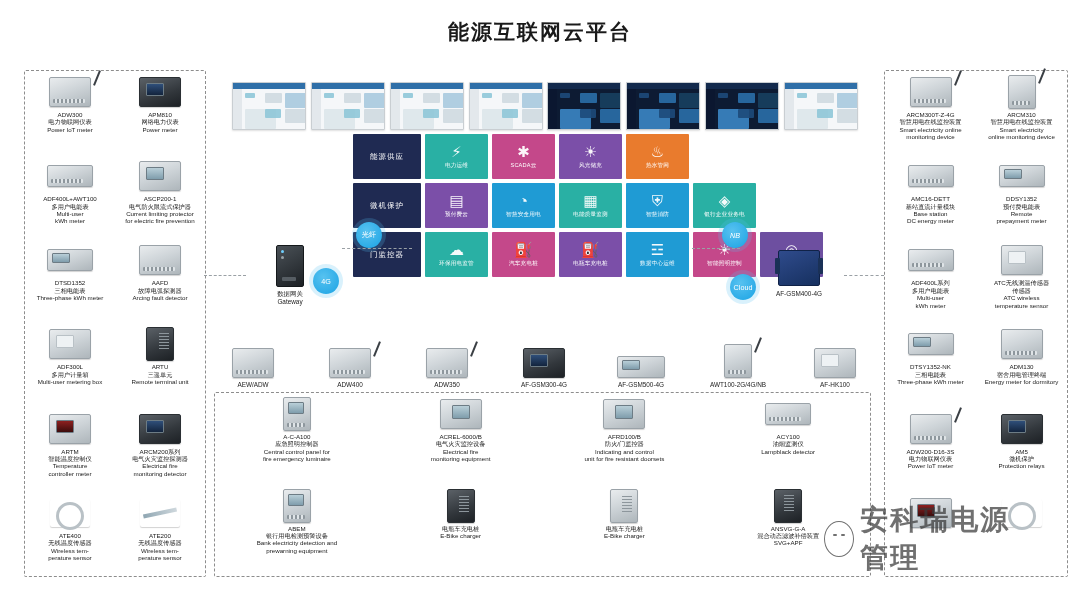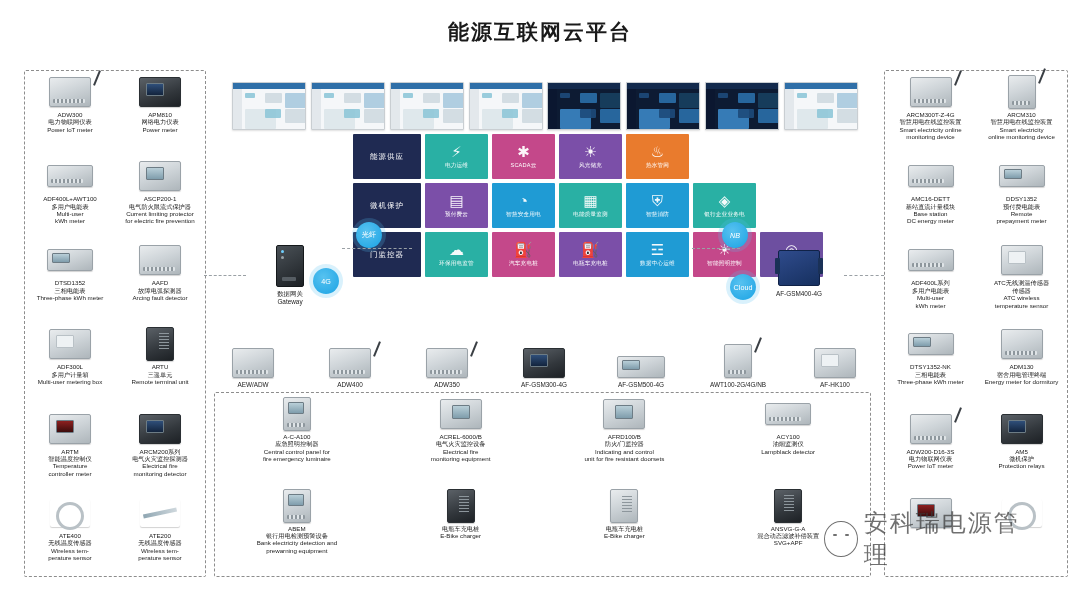--- a/index.html
+++ b/index.html
@@ -102,21 +102,21 @@
   .mdev .mname{font-size:6.4px;margin-top:3px;text-align:center;}
 
   
   #bgrid{position:absolute;left:0;top:0;width:100%;height:100%;
      display:grid;grid-template-columns:repeat(4,1fr);grid-template-rows:1fr 1fr;}
   #bgrid .prod .pname{font-size:6.2px;}
 
   
   #watermark{position:absolute;right:46px;bottom:22px;width:210px;height:58px;
      display:flex;align-items:center;gap:6px;opacity:.72;pointer-events:none;}
-  #watermark .wmark{font-size:24px;font-weight:400;color:#3a3a3a;letter-spacing:2px;
+  #watermark .wmark{font-size:28px;font-weight:700;color:#3a3a3a;letter-spacing:2px;
      font-family:"DejaVu Sans",sans-serif;}
   #watermark .wface{width:34px;height:34px;border-radius:50%;border:1.5px solid #3a3a3a;position:relative;background:#fff;}
   #watermark .wface:before{content:"";position:absolute;left:8px;top:12px;width:4px;height:2px;background:#3a3a3a;border-radius:2px;}
   #watermark .wface:after{content:"";position:absolute;right:8px;top:12px;width:4px;height:2px;background:#3a3a3a;border-radius:2px;}
 </style>
 </head>
 <body>
 
 <div id="title-block">
   <div class="cn">能源互联网云平台</div>

